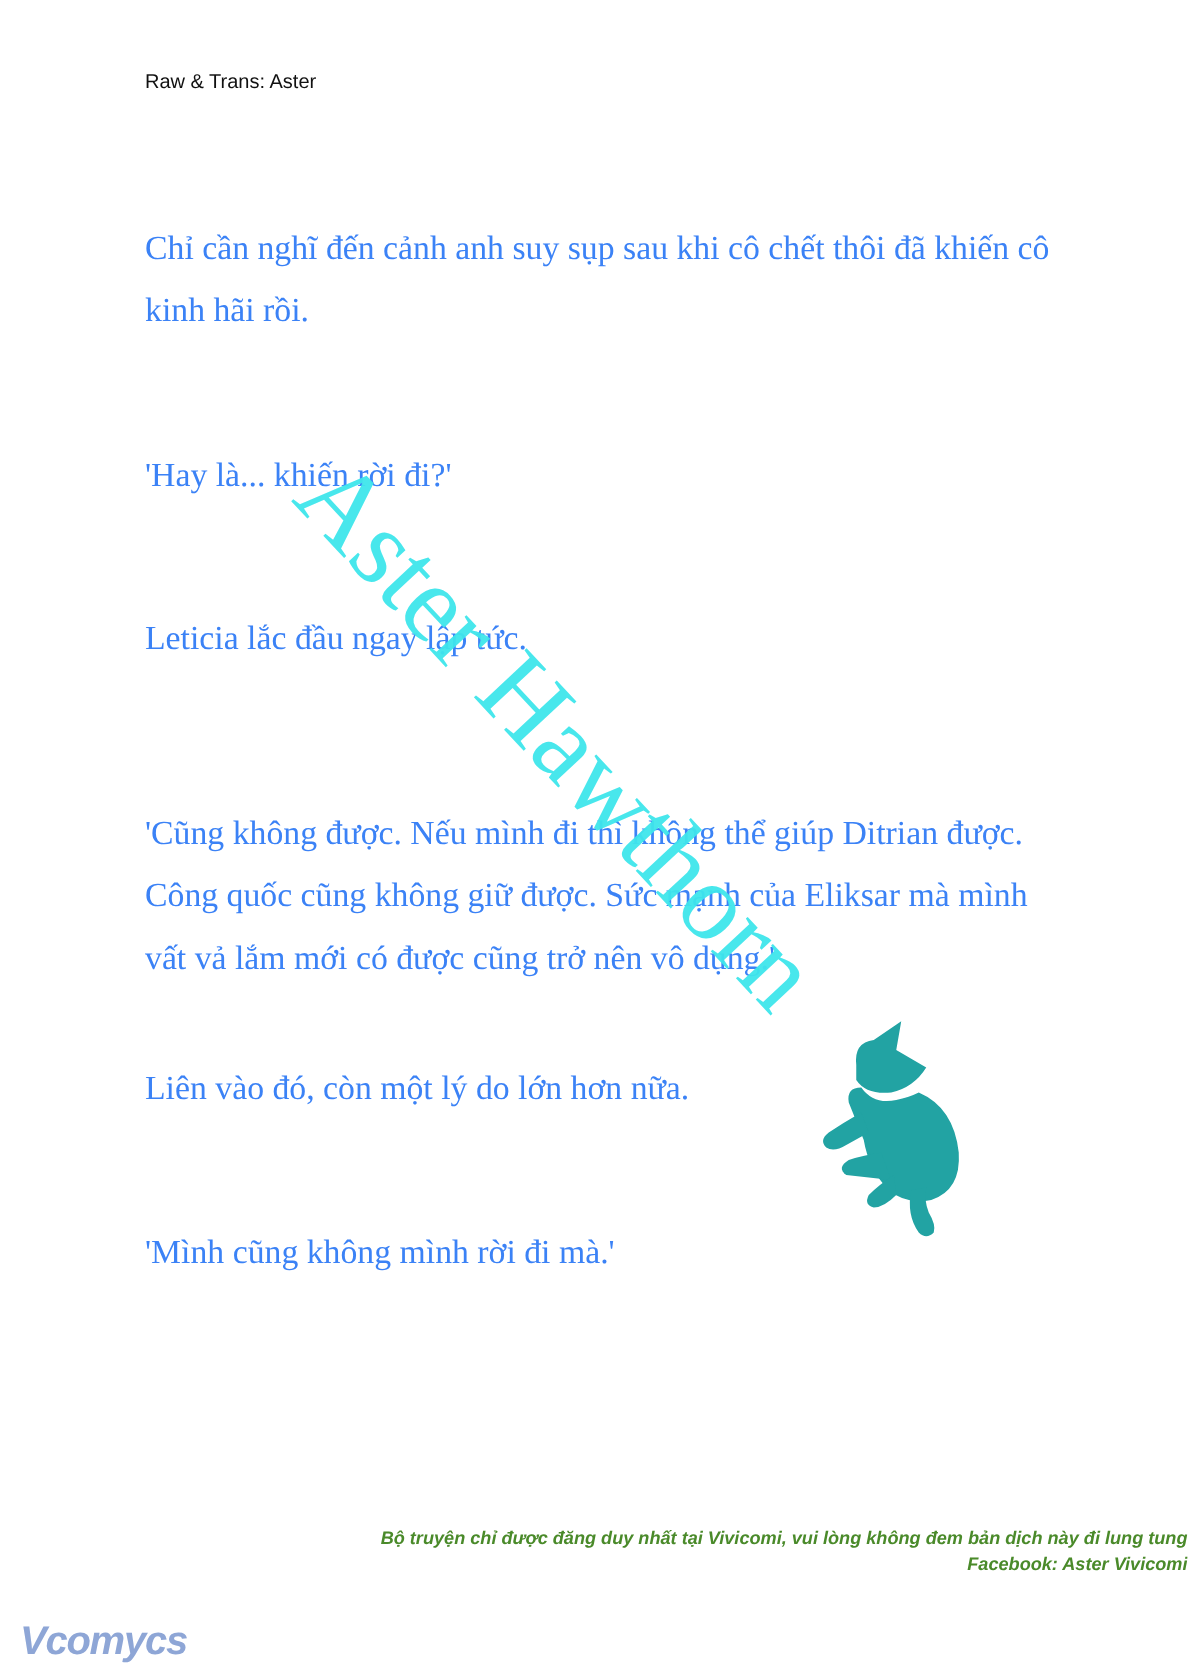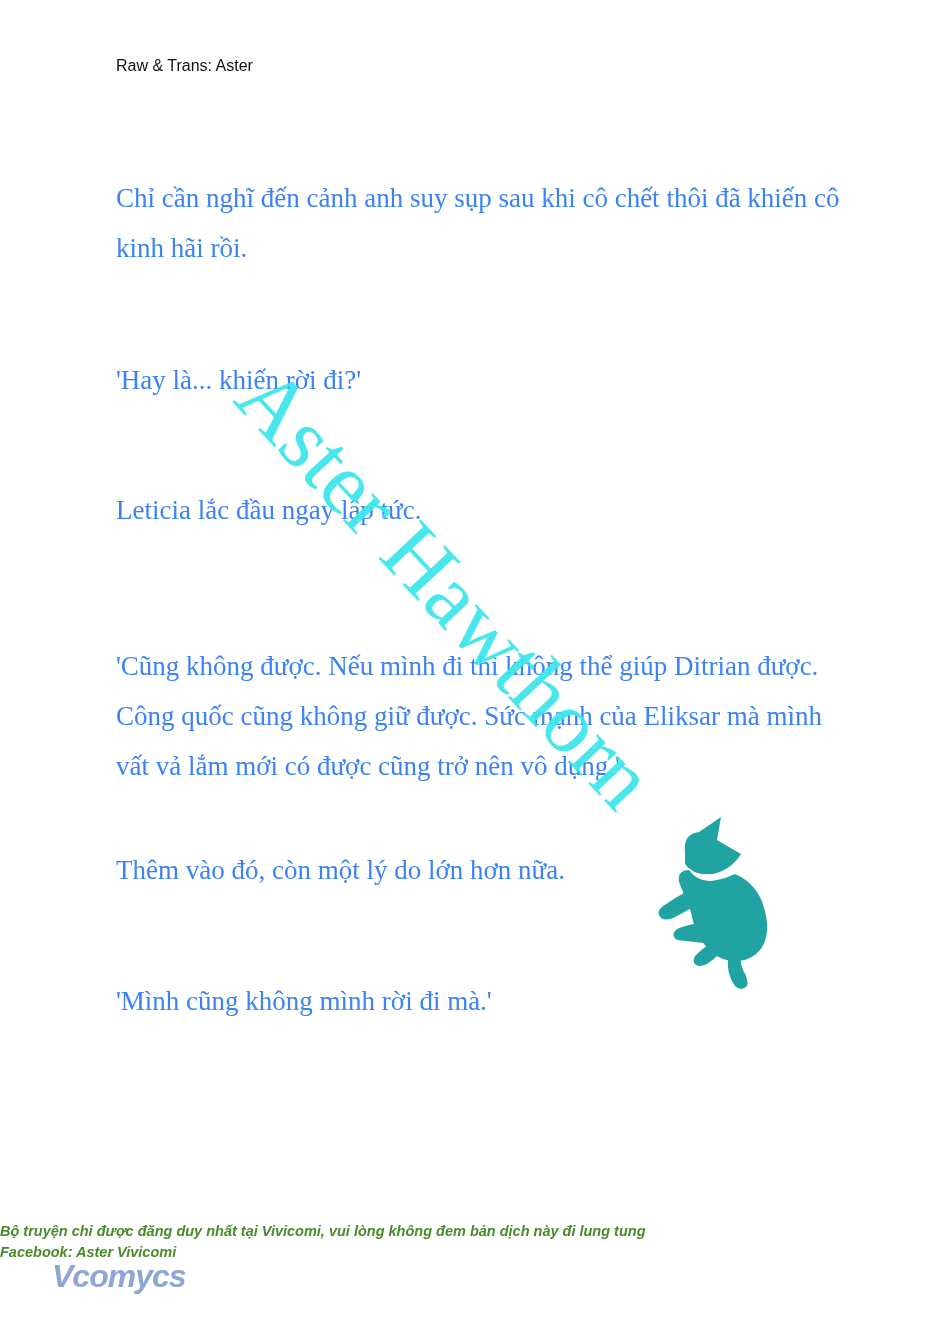--- a/index.html
+++ b/index.html
@@ -58,52 +58,51 @@
       top: 812px;
       width: 120px;
       height: 180px;
       z-index: 2;
     }
     .footer-notice {
       position: absolute;
       left: 0;
       width: 950px;
       top: 1221px;
-      text-align: left;
+      text-align: right;
       font-family: "Liberation Sans", sans-serif;
       font-style: italic;
       font-weight: bold;
       font-size: 14.5px;
       line-height: 20.5px;
       color: #4a8a2a;
     }
     .footer-notice div { margin: 0; }
     .logo {
       position: absolute;
       left: 16px;
-      top: 1258px;
+      top: 1294px;
       font-family: "Liberation Sans", sans-serif;
       font-style: italic;
       font-weight: bold;
       font-size: 32px;
       color: #8ea6d6;
       letter-spacing: -1px;
-      margin-left: 36px;
     }
   </style>
 </head>
 <body>
 
 <div class="header-credit">Raw &amp; Trans: Aster</div>
 
 <p class="para p1">Chỉ cần nghĩ đến cảnh anh suy sụp sau khi cô chết thôi đã khiến cô kinh hãi rồi.</p>
 <p class="para p2">'Hay là... khiến rời đi?'</p>
 <p class="para p3">Leticia lắc đầu ngay lập tức.</p>
 <p class="para p4">'Cũng không được. Nếu mình đi thì không thể giúp Ditrian được. Công quốc cũng không giữ được. Sức mạnh của Eliksar mà mình vất vả lắm mới có được cũng trở nên vô dụng.'</p>
-<p class="para p5">Thêm vào đó, còn một lý do lớn hơn nữa.</p>
+<p class="para p5">Liên vào đó, còn một lý do lớn hơn nữa.</p>
 <p class="para p6">'Mình cũng không mình rời đi mà.'</p>
 
 <div class="watermark">Aster Hawthorn</div>
 
 <svg class="cat-icon" viewBox="0 0 120 180" xmlns="http://www.w3.org/2000/svg">
   <g fill="#22a3a3">
 
     <path d="M30 40 Q28 22 44 20 L66 5 L62 28 L86 42 Q76 58 58 62 Q38 64 30 52 Z"></path>
 
     <path d="M24 70 Q22 58 34 58 Q44 72 62 68 Q72 66 80 62 Q108 74 112 110 Q114 140 90 148 Q70 152 56 140 Q40 124 36 100 Z"></path>

